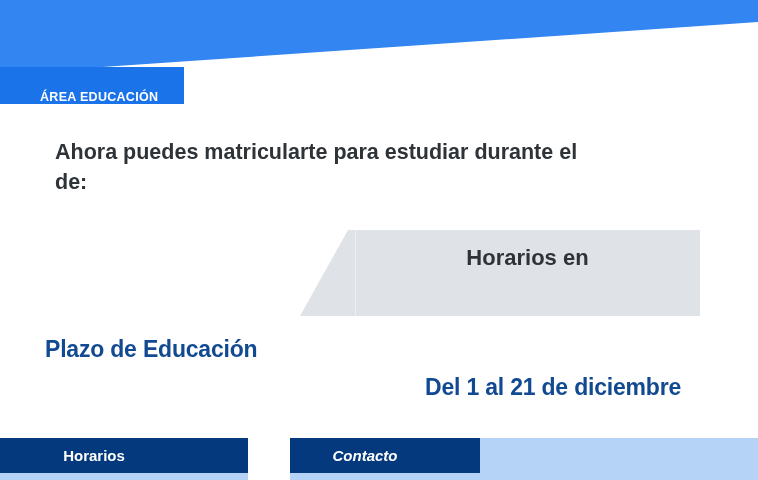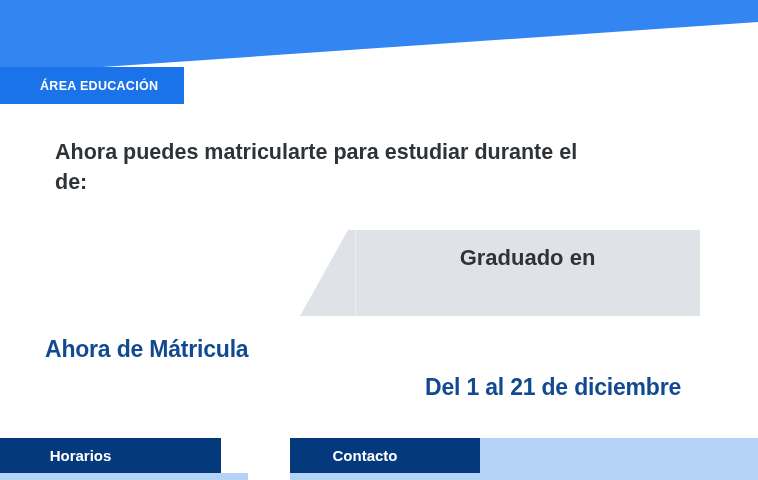--- a/index.html
+++ b/index.html
@@ -52,21 +52,21 @@
     left: 0;
     top: 67px;
     height: 37px;
     padding: 0 26px 0 40px;
     background: #1A73E8;
     color: #ffffff;
     font-size: 12.5px;
     font-weight: 700;
     letter-spacing: 0.3px;
     display: flex;
-    align-items: center;
+    align-items: flex-end;
     z-index: 4;
   }
 
   
   .intro {
     position: absolute;
     left: 28px;
     top: 138px;
     width: 714px;
     font-size: 21.5px;
@@ -168,30 +168,31 @@
     color: #ffffff;
     display: flex;
     align-items: center;
     justify-content: center;
     font-size: 15px;
     font-weight: 700;
     z-index: 3;
   }
   .tab.horarios {
     left: 0;
-    width: 221px;
+    width: 248px;
     padding-right: 60px;
     box-sizing: border-box;
     justify-content: center;
   }
   .tab.contacto {
     left: 290px;
     width: 190px;
     padding-right: 40px;
     box-sizing: border-box;
+    font-style: italic;
   }
 </style>
 </head>
 <body>
 
 <div id="poster">
 
   <div class="banner"></div>
 
   <div class="banner-title">Educación de adultos</div>
@@ -201,24 +202,24 @@
   </div>
 
   <div class="intro">
     <div>Ahora puedes matricularte para estudiar durante el</div>
     <div class="last-line">de:</div>
   </div>
 
   <div class="degree-shape"></div>
   <div class="degree-divider"></div>
   <div class="degree-text">
-    <div>Graduado en</div>
-  </div>
-
-  <div class="plazo-label">Ahora de Mátricula</div>
+    <div>Horarios en</div>
+  </div>
+
+  <div class="plazo-label">Plazo de Educación</div>
   <div class="plazo-date">Del 1 al 21 de diciembre</div>
 
   <div class="panel-light right-fill"></div>
   <div class="panel-light horarios-body"></div>
   <div class="panel-light contacto-body"></div>
 
   <div class="tab horarios">
     <span>Horarios</span>
   </div>
   <div class="tab contacto">

